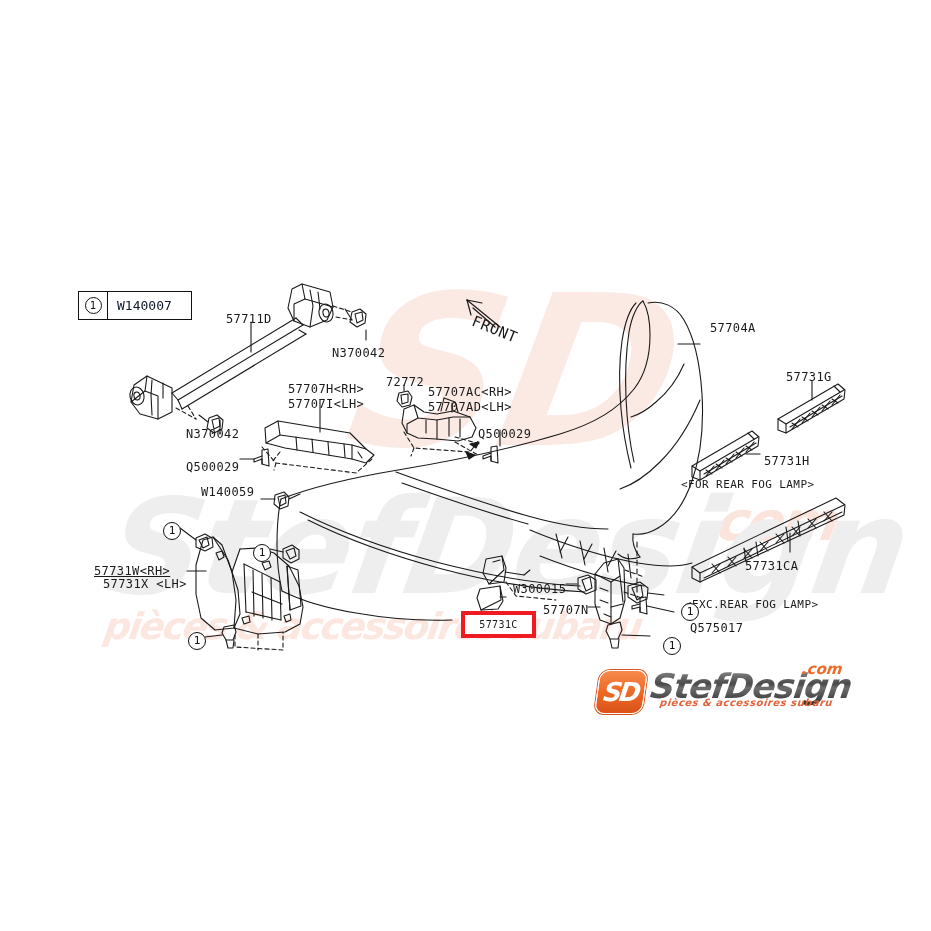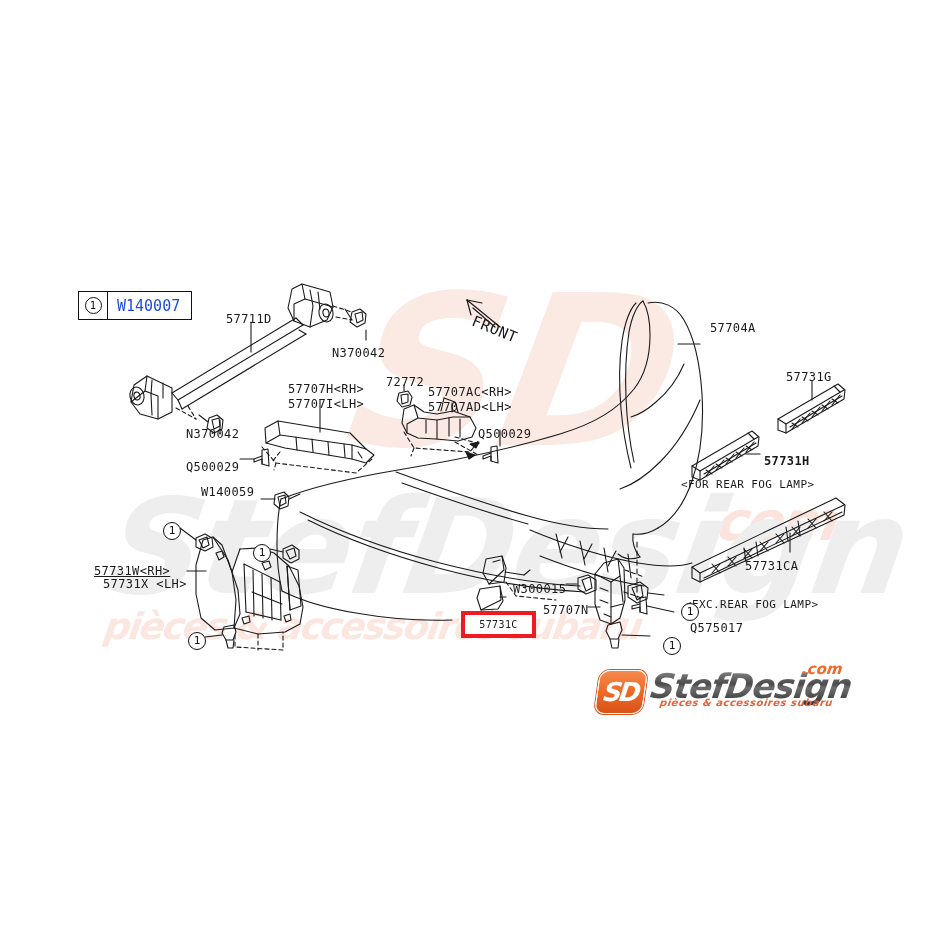--- a/index.html
+++ b/index.html
@@ -111,22 +111,22 @@
     font-family: "DejaVu Sans Mono", "Liberation Mono", monospace;
     color: #111;
     background: #fff;
     line-height: 1;
   }
   #legend-label-cell {
     flex: 1;
     display: flex;
     align-items: center;
     padding-left: 9px;
-    font-size: 15px;
-    color: #1d4ed8;
+    font-size: 13px;
+    color: #0f172a;
   }
   
   .callout {
     position: absolute;
     width: 17px;
     height: 17px;
   }
   .callout .circ-num { width: 16px; height: 16px; font-size: 11px; }
   
   #highlight-box {
@@ -584,21 +584,21 @@
       <div class="lbl" style="left: 386px; top: 374px;">72772</div>
       <div class="lbl" style="left: 428px; top: 384px;">57707AC&lt;RH&gt;</div>
       <div class="lbl" style="left: 428px; top: 399px;">57707AD&lt;LH&gt;</div>
       <div class="lbl" style="left: 478px; top: 426px;">Q500029</div>
       <div class="lbl" style="left: 186px; top: 459px;">Q500029</div>
       <div class="lbl" style="left: 201px; top: 484px;">W140059</div>
       <div class="lbl" style="left: 94px; top: 563px; text-decoration: underline;">57731W&lt;RH&gt;</div>
       <div class="lbl" style="left: 103px; top: 576px;">57731X &lt;LH&gt;</div>
       <div class="lbl" style="left: 710px; top: 320px;">57704A</div>
       <div class="lbl" style="left: 786px; top: 369px;">57731G</div>
-      <div class="lbl" style="left: 764px; top: 453px; font-weight: bold;">57731H</div>
+      <div class="lbl" style="left: 764px; top: 453px;">57731H</div>
       <div class="lbl small" style="left: 681px; top: 477px;">&lt;FOR REAR FOG LAMP&gt;</div>
       <div class="lbl" style="left: 745px; top: 558px;">57731CA</div>
       <div class="lbl small" style="left: 685px; top: 577px; margin-top: 20px;">&lt;EXC.REAR FOG LAMP&gt;</div>
       <div class="lbl" style="left: 513px; top: 581px;">W300015</div>
       <div class="lbl" style="left: 543px; top: 602px; text-align: right;">57707N</div>
       <div class="lbl" style="left: 690px; top: 620px;">Q575017</div>
     </div>
 
   <div id="callouts-container">
       <div class="callout" style="left: 163px; top: 519px;"><span class="circ-num">1</span></div>

